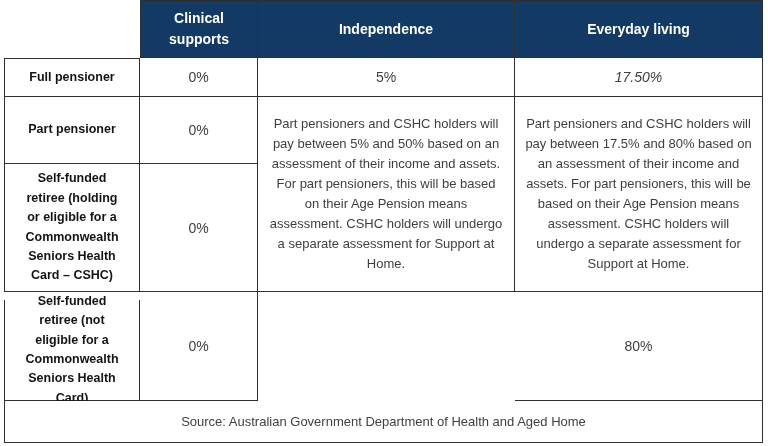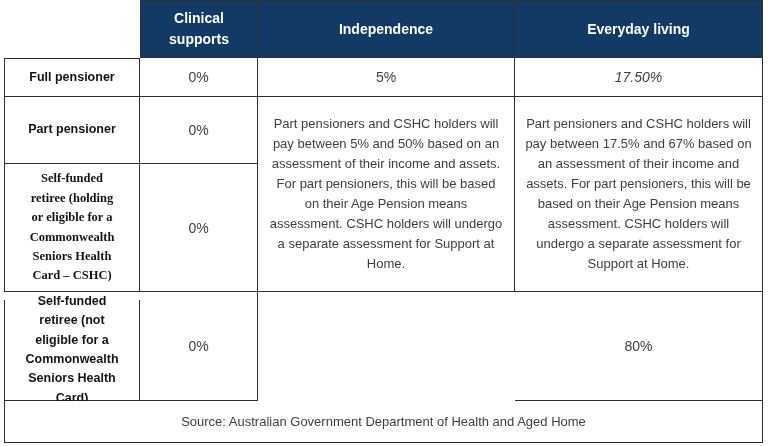--- a/index.html
+++ b/index.html
@@ -59,23 +59,23 @@
 
     <div class="cell rowlabel bl bt br bb" style="grid-row:2;grid-column:1;">Full pensioner</div>
     <div class="cell val br bb" style="grid-row:2;grid-column:2;">0%</div>
     <div class="cell val br bb" style="grid-row:2;grid-column:3;">5%</div>
     <div class="cell val br bb" style="grid-row:2;grid-column:4;font-style:italic;">17.50%</div>
 
     <div class="cell rowlabel bl br bb" style="grid-row:3;grid-column:1;">Part pensioner</div>
     <div class="cell val br bb" style="grid-row:3;grid-column:2;">0%</div>
 
     <div class="cell para br bb" style="grid-row:3 / 5;grid-column:3;">Part pensioners and CSHC holders will pay between 5% and 50% based on an assessment of their income and assets. For part pensioners, this will be based on their Age Pension means assessment. CSHC holders will undergo a separate assessment for Support at Home.</div>
-    <div class="cell para br bb" style="grid-row:3 / 5;grid-column:4;">Part pensioners and CSHC holders will pay between 17.5% and 67% based on an assessment of their income and assets. For part pensioners, this will be based on their Age Pension means assessment. CSHC holders will undergo a separate assessment for Support at Home.</div>
+    <div class="cell para br bb" style="grid-row:3 / 5;grid-column:4;">Part pensioners and CSHC holders will pay between 17.5% and 80% based on an assessment of their income and assets. For part pensioners, this will be based on their Age Pension means assessment. CSHC holders will undergo a separate assessment for Support at Home.</div>
 
-    <div class="cell rowlabel bl br bb" style="grid-row:4;grid-column:1;font-family:Liberation Serif, serif;">Self-funded retiree (holding or eligible for a Commonwealth Seniors Health Card – CSHC)</div>
+    <div class="cell rowlabel bl br bb" style="grid-row:4;grid-column:1;">Self-funded retiree (holding or eligible for a Commonwealth Seniors Health Card – CSHC)</div>
     <div class="cell val br bb" style="grid-row:4;grid-column:2;">0%</div>
 
     <div class="cell rowlabel bl br bb" style="grid-row:5;grid-column:1;margin-top:8px;">Self-funded retiree (not eligible for a Commonwealth Seniors Health Card)</div>
     <div class="cell val br bb" style="grid-row:5;grid-column:2;">0%</div>
     <div class="cell val br bb" style="grid-row:5;grid-column:4;">80%</div>
 
     <div class="cell footer bl br bb" style="grid-row:6;">Source: Australian Government Department of Health and Aged Home</div>
   </div>
 </div>
 

